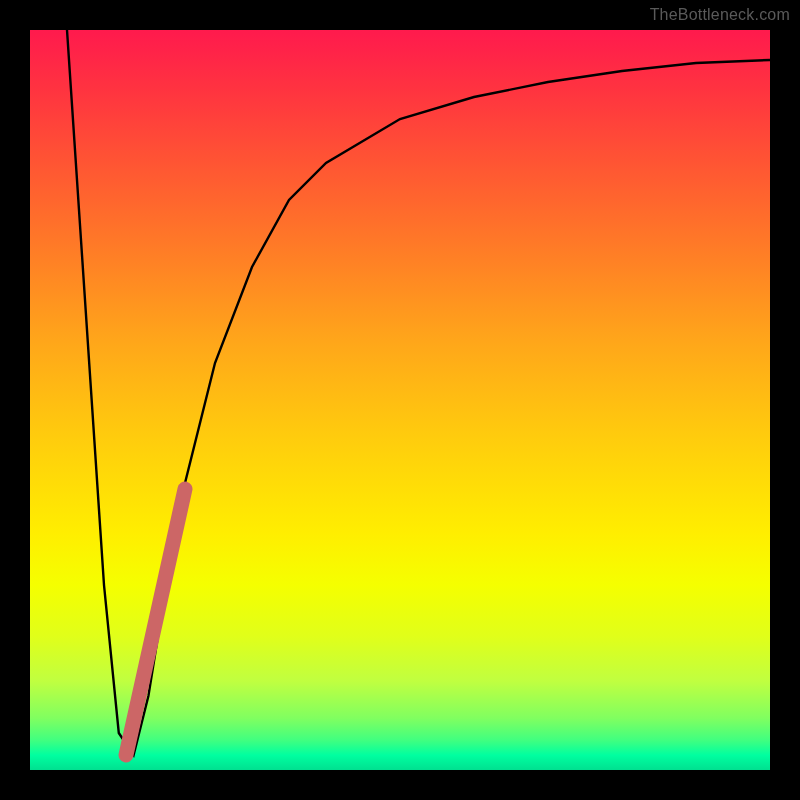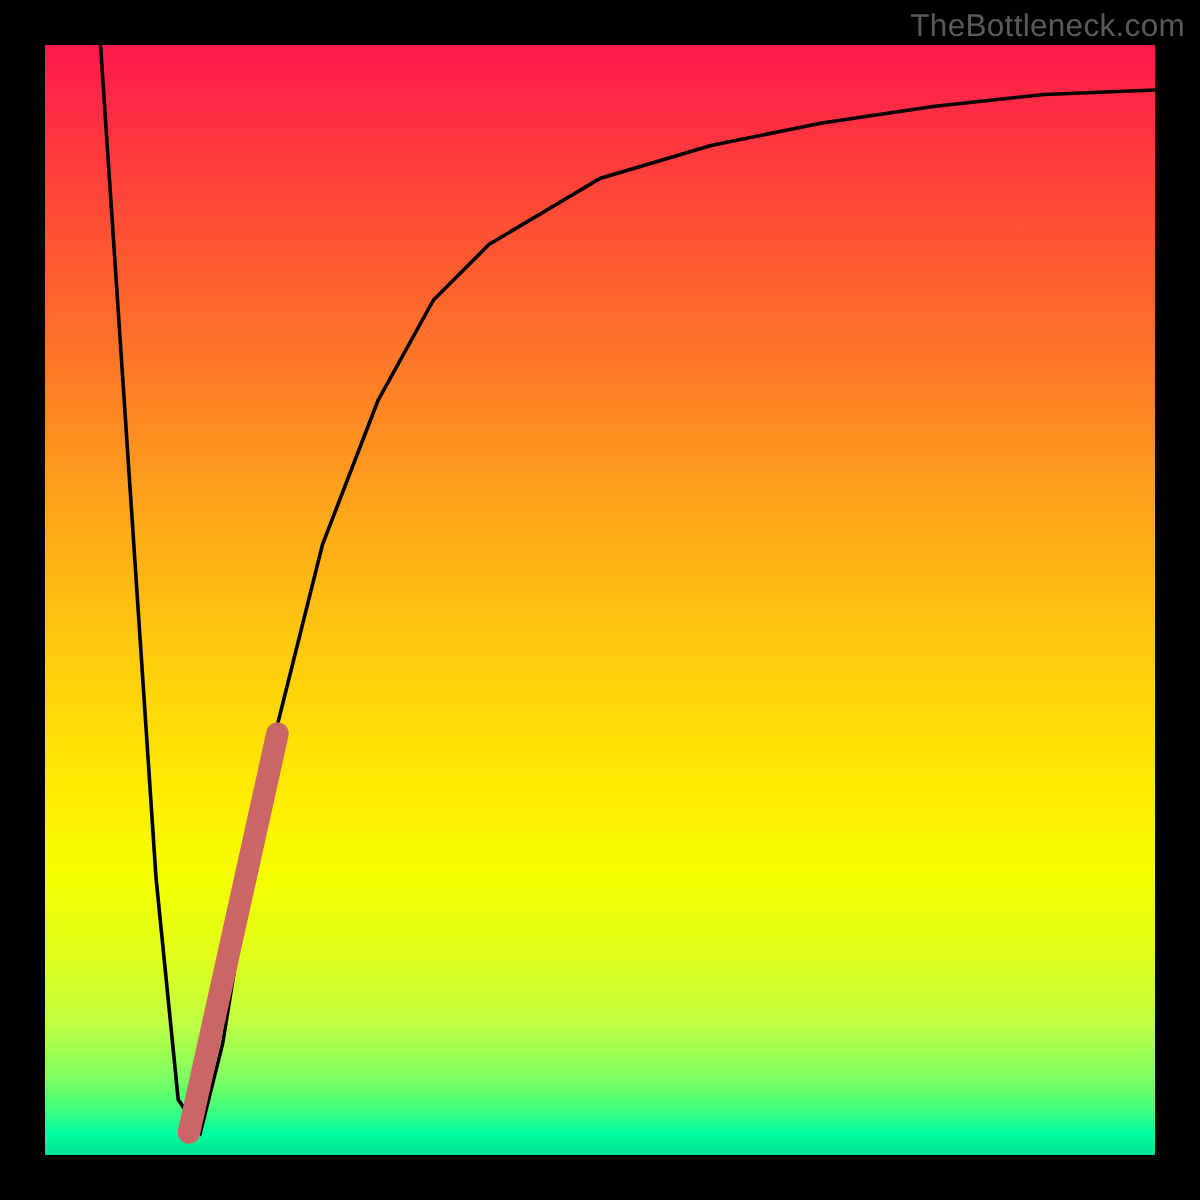--- a/index.html
+++ b/index.html
@@ -38,21 +38,21 @@
       #00ffa0 98%,
       #00e090 100%
     );
   }
   .watermark {
     position: absolute;
     top: 6px;
     right: 10px;
     color: #5a5a5a;
     font-family: Arial, Helvetica, sans-serif;
-    font-size: 21px;
+    font-size: 16px;
     font-weight: 500;
     letter-spacing: 0.2px;
   }
   svg.curve-layer {
     position: absolute;
     left: 0;
     top: 0;
     width: 740px;
     height: 740px;
   }

